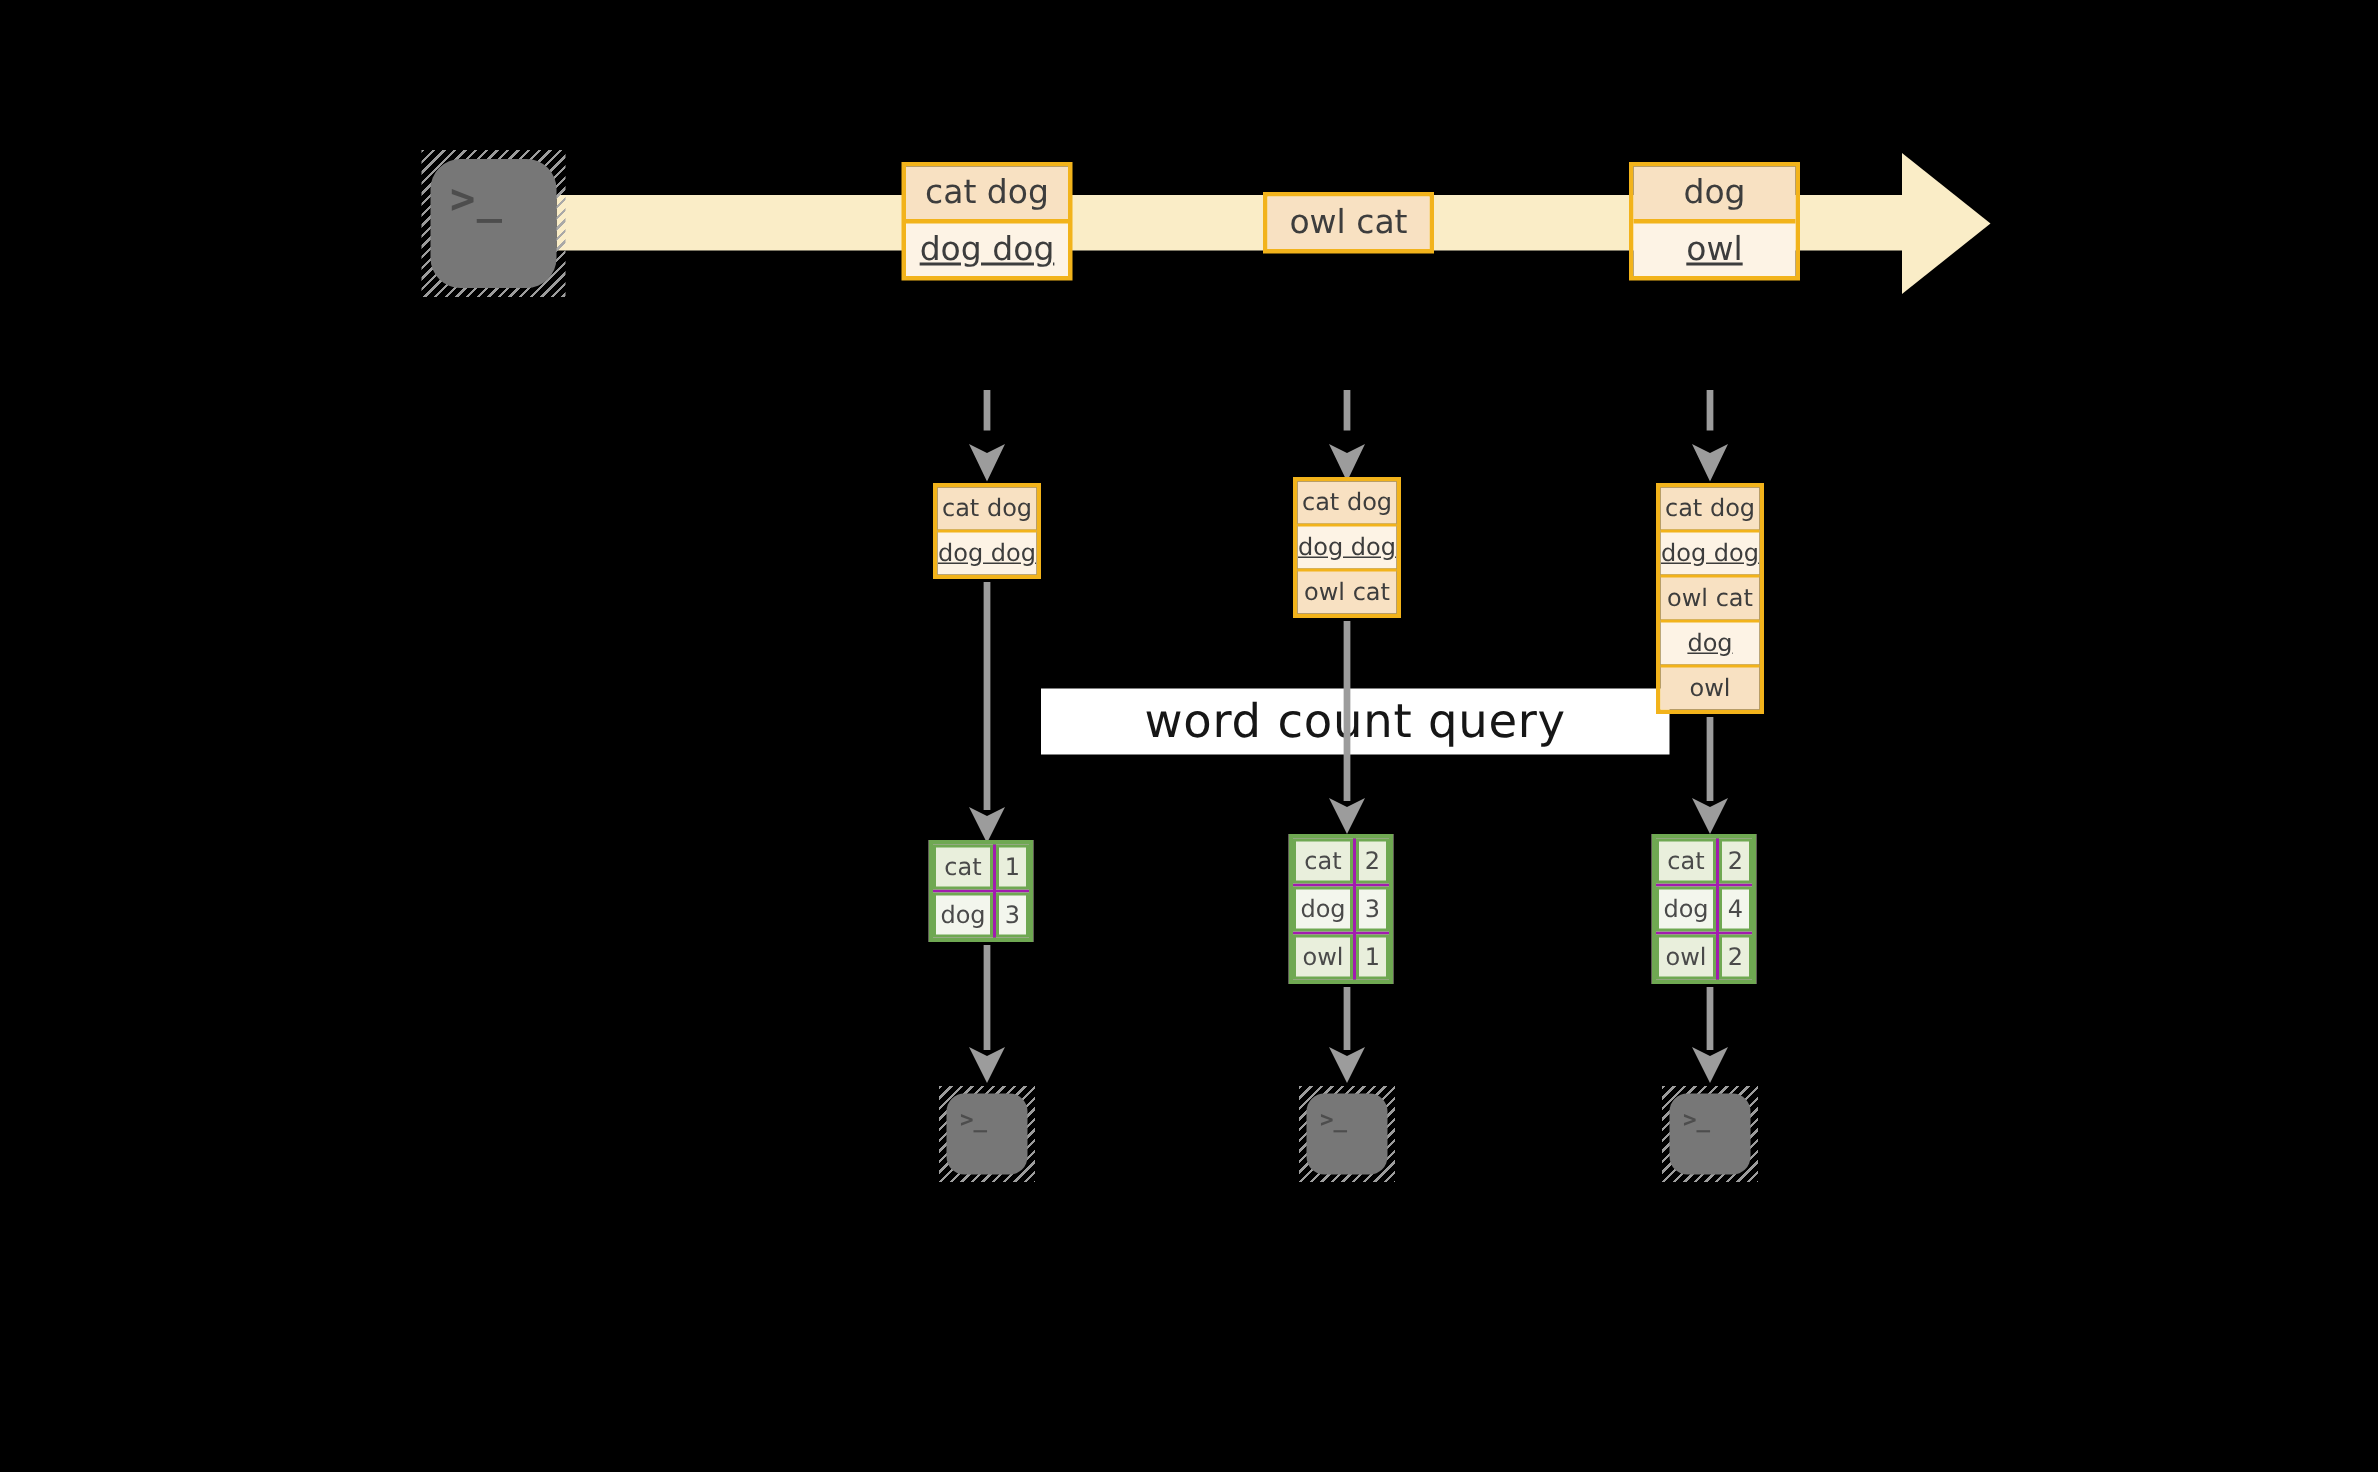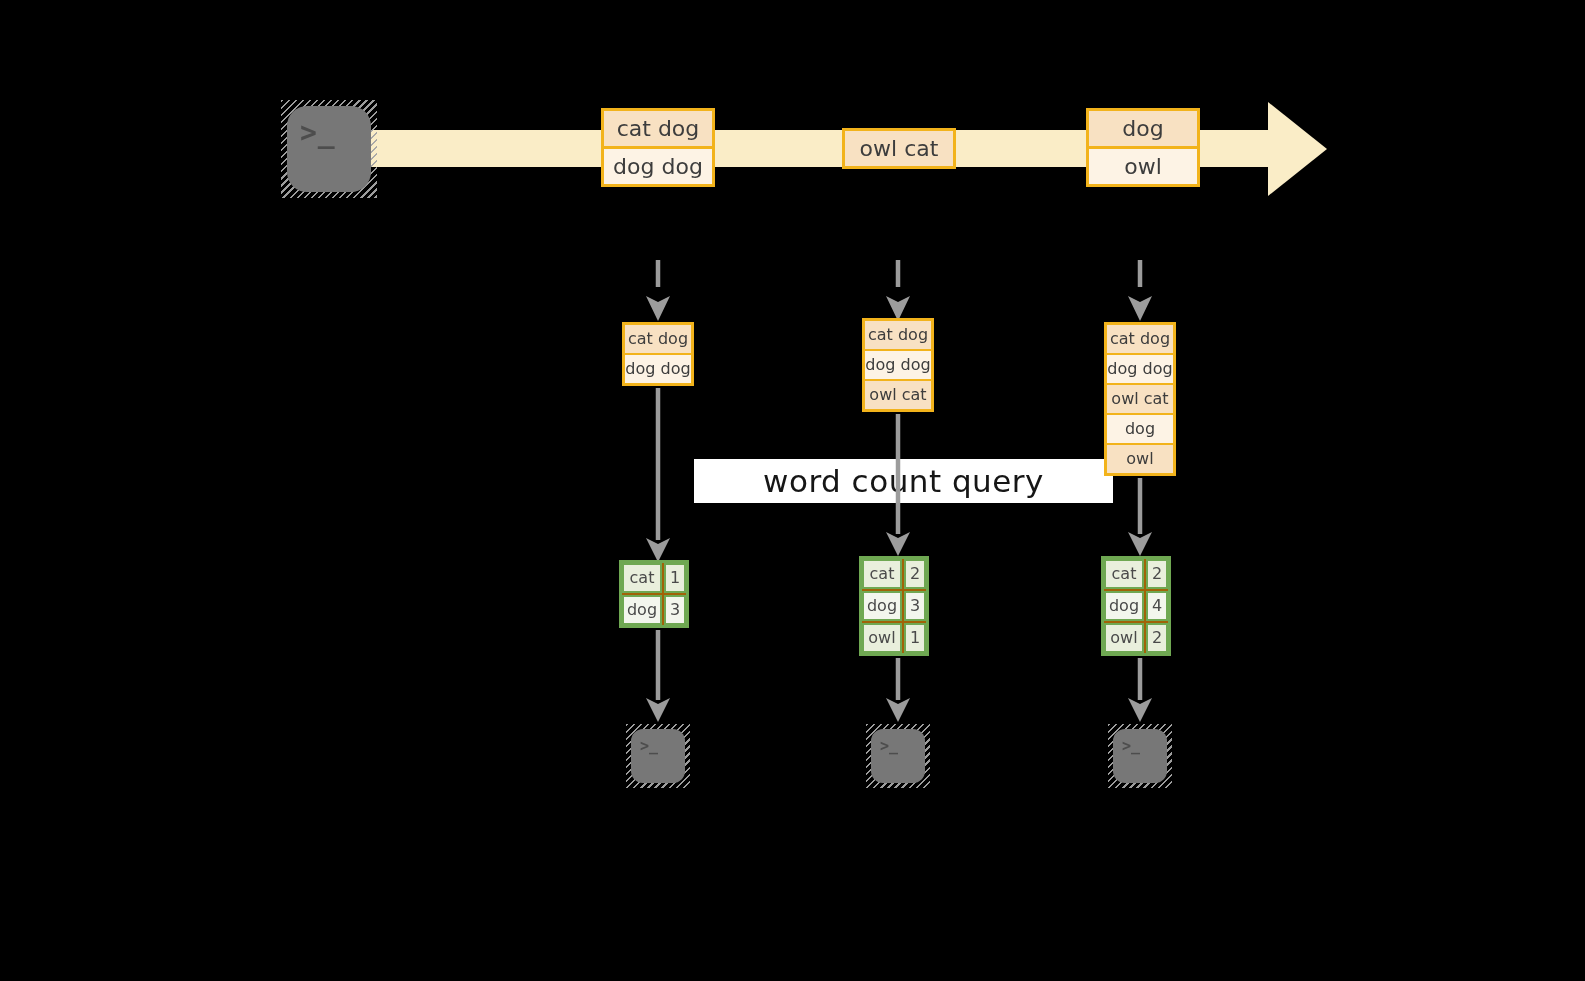--- a/index.html
+++ b/index.html
@@ -28,31 +28,31 @@
   }
   .query-box span{font-size:31px;color:#161616;letter-spacing:0.5px;}
   
   .record-box{position:absolute;z-index:3;border:3px solid var(--orange);}
   .record-box .cell{
     width:108px;height:35px;line-height:35px;text-align:center;
     font-size:22px;color:var(--ink);
   }
   .record-box .cell + .cell{border-top:3px solid var(--orange);}
   .bg-dark{background:var(--peach);}
-  .bg-light{background:var(--cream-light);}
+  .bg-light{background:var(--cream-light);text-decoration:underline;}
   
   .stack{position:absolute;z-index:3;border:3px solid var(--orange);}
   .stack .cell{
     width:66px;height:28px;line-height:28px;text-align:center;
     font-size:16px;color:var(--ink);
   }
   .stack .cell + .cell{border-top:2px solid var(--orange);}
   
   .wc-table{
-    position:absolute;z-index:3;background:#a16207;border:3px solid var(--green);
+    position:absolute;z-index:3;background:#a21caf;border:3px solid var(--green);
     display:grid;grid-template-columns:40px 22px;gap:2px;
   }
   .wc-table .wcell{
     border:2px solid var(--green);height:26px;line-height:26px;
     text-align:center;font-size:16px;color:#4a4a4a;
   }
   .g-dark{background:var(--gtint);}
   .g-light{background:var(--glight);}
   
   .term{position:absolute;z-index:3;

